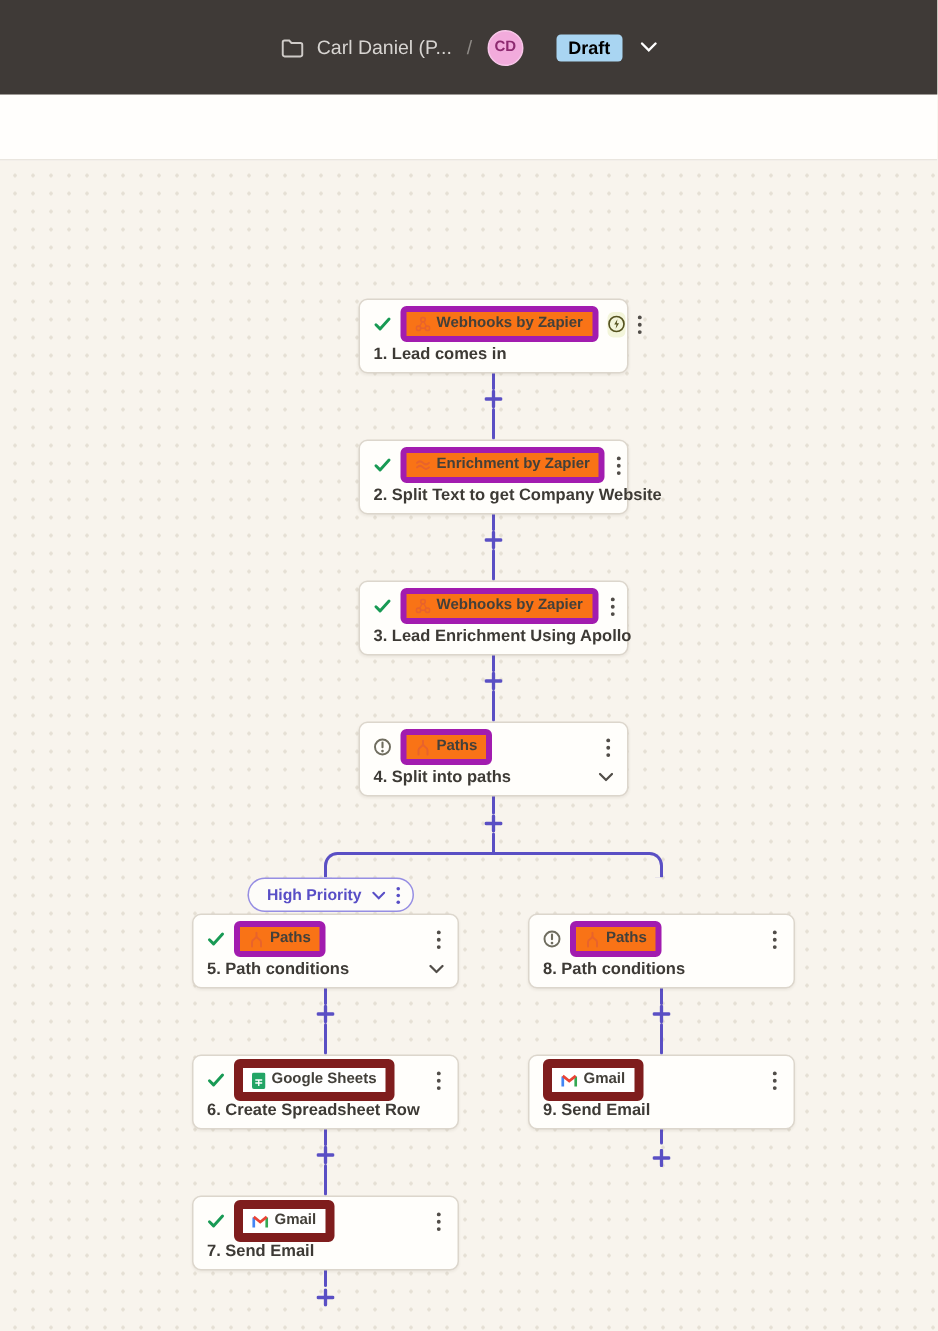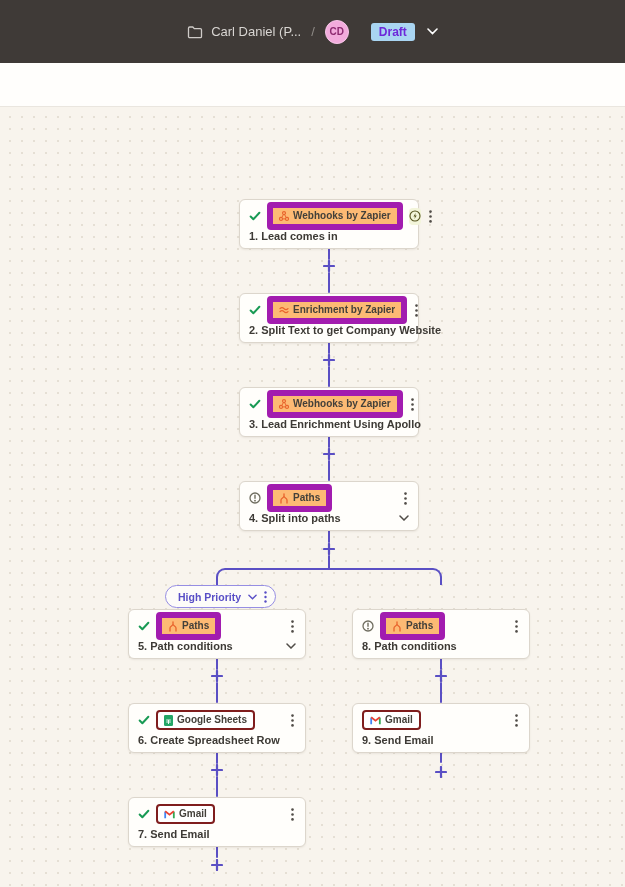--- a/index.html
+++ b/index.html
@@ -15,21 +15,21 @@
   .folder-name { color:#d8d5d2; font-size:13px; }
   .crumb-sep { color:#8f8b87; font-size:13px; margin:0 2px; }
   .avatar {
     width:24px; height:24px; border-radius:50%; background:#f2abdc; color:#8d2a70;
     font-size:10px; font-weight:700; display:flex; align-items:center; justify-content:center;
     border:1px solid #f7c6e8;
     text-align:center;
   }
   .zap-title { color:#ffffff; font-size:13.5px; font-weight:700; }
   .draft-badge {
-    background:#a9d5f2; color:#6d28d9; font-size:12px; font-weight:700;
+    background:#a9d5f2; color:#000000; font-size:12px; font-weight:700;
     border-radius:3px; padding:2px 8px; margin-left:14px;
   }
   .topbar .chev { margin-left:4px; cursor:pointer; display:flex; }
 
   
   .toolbar-strip { height:44px; background:#fffefc; border-bottom:1px solid #eae6df; position:relative; z-index:4; }
 
   
   .canvas {
     position:relative; width:625px; height:797px; background:#f8f4ed;
@@ -46,22 +46,22 @@
   .node .row2 { display:flex; align-items:center; margin-top:5px; }
   .node .step-label { font-size:11px; font-weight:700; color:#3d3a35; white-space:nowrap; }
   .node .kebab { margin-left:auto; display:flex; align-items:center; padding:0 2px; cursor:pointer; }
   .node .row2 .chev { margin-left:auto; cursor:pointer; display:flex; }
 
   .pill {
     display:inline-flex; align-items:center; gap:4px; border-radius:4px;
     font-size:10px; font-weight:700; color:#43403a; padding:2px 6px; line-height:1.2;
     white-space:nowrap; cursor:pointer;
   }
-  .pill.zapier { border:6px solid #a21caf; background:#fdba74; }
-  .pill.plain  { border:2px solid #7f1d1d; background:#ffffff; }
+  .pill.zapier { border:4px solid #a21caf; background:#f97316; }
+  .pill.plain  { border:6px solid #7f1d1d; background:#ffffff; }
 
   .status { display:flex; align-items:center; }
   .instant-badge {
     width:17px; height:17px; border-radius:4px; background:#f3f5da;
     display:flex; align-items:center; justify-content:center; cursor:pointer;
   }
 
   
   .branch-pill {
     position:absolute; height:23px; background:#fdfcf9; border:1.5px solid #968ee3;

